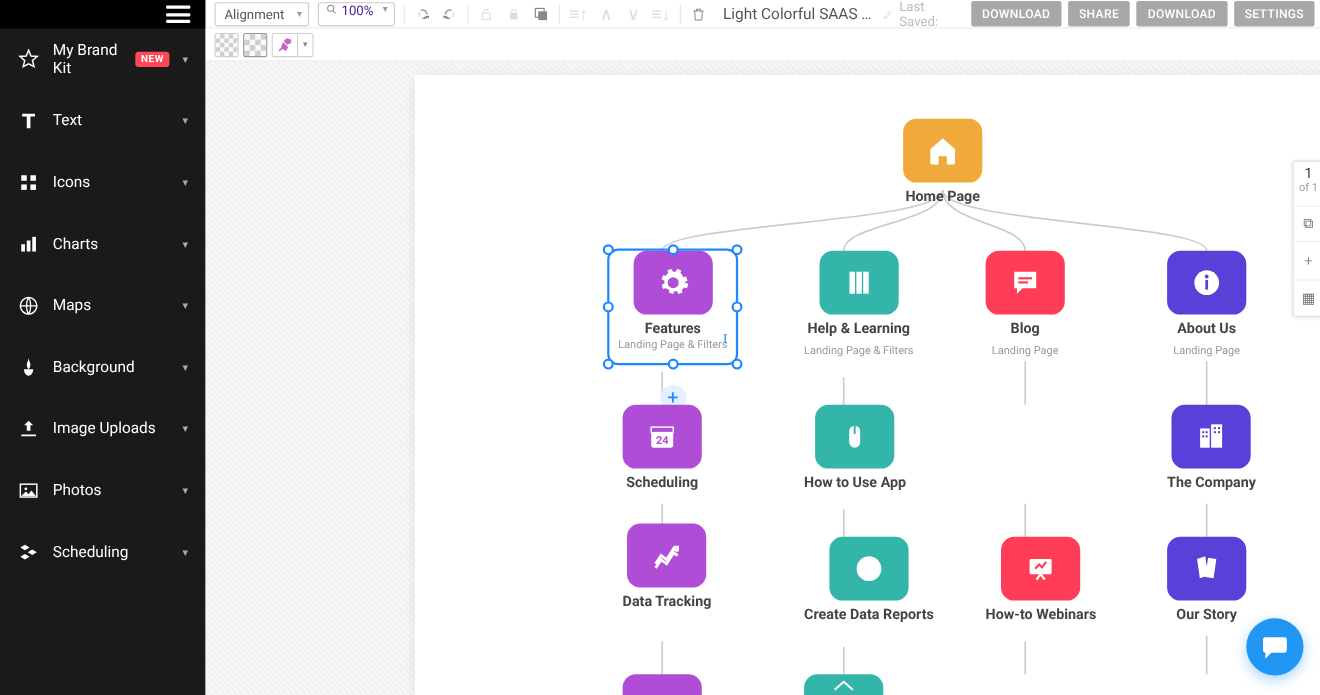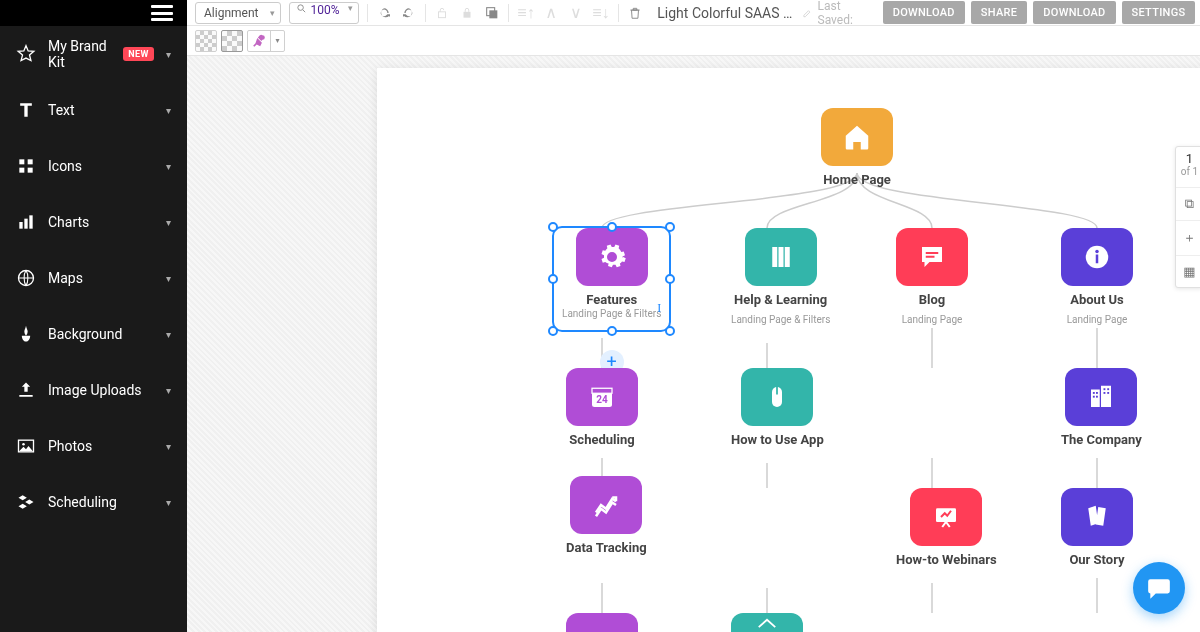--- a/index.html
+++ b/index.html
@@ -418,20 +418,28 @@
         <div class="node" style="left:189px; top:408px">
           <div class="tile c-purple">
               <svg viewBox="0 0 24 24">
                 <path d="M4 18l4-6 4 3 5-8 3 2" fill="none" stroke="#fff" stroke-width="2"></path>
                 <path d="M4 18l4-6 4 3 5-8 3 2" fill="none" stroke="#fff" stroke-width="2" transform="translate(0,3)"></path>
                 <path d="M17 6l3 0 0 3" fill="none" stroke="#fff" stroke-width="2"></path>
               </svg>
             </div>
           <div class="title">Data Tracking</div>
         </div>
+        <div class="node" style="left:354px; top:420px">
+          <div class="tile c-teal">
+              <svg viewBox="0 0 24 24">
+                <path d="M12 3a9 9 0 100 18 9 9 0 000-18zm0 2v7h7a7 7 0 00-7-7z"></path>
+              </svg>
+            </div>
+          <div class="title">Create Data Reports</div>
+        </div>
         <div class="node" style="left:519px; top:420px">
           <div class="tile c-red">
               <svg viewBox="0 0 24 24">
                 <rect x="4" y="5" width="16" height="11" rx="1"></rect>
                 <path d="M9 20l3-4 3 4" fill="none" stroke="#fff" stroke-width="1.6"></path>
                 <path d="M8 12l3-3 2 2 3-4" fill="none" stroke="#ff3d57" stroke-width="1.6"></path>
               </svg>
             </div>
           <div class="title">How-to Webinars</div>
         </div>

